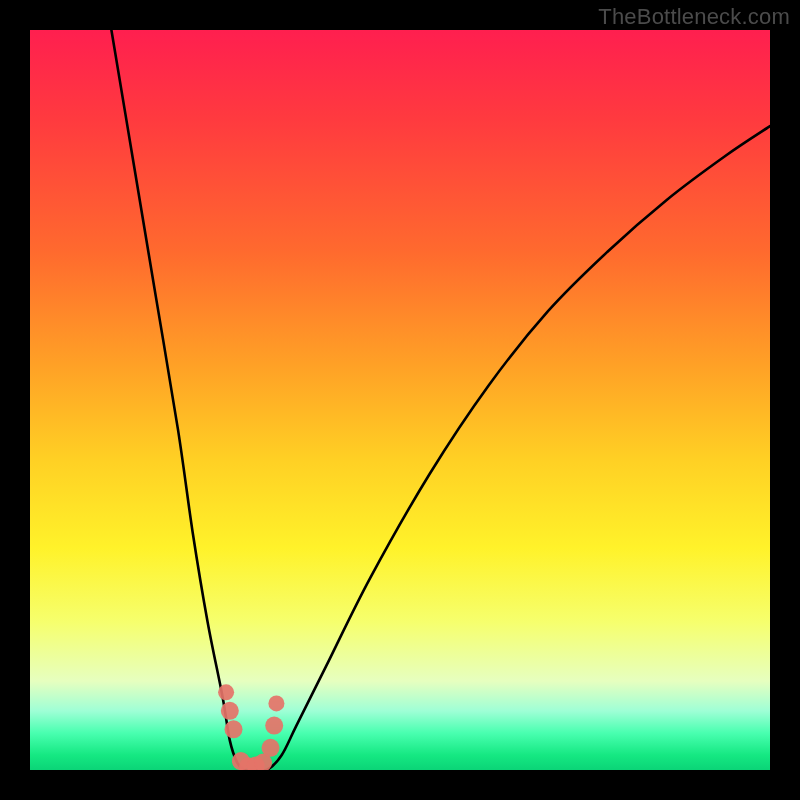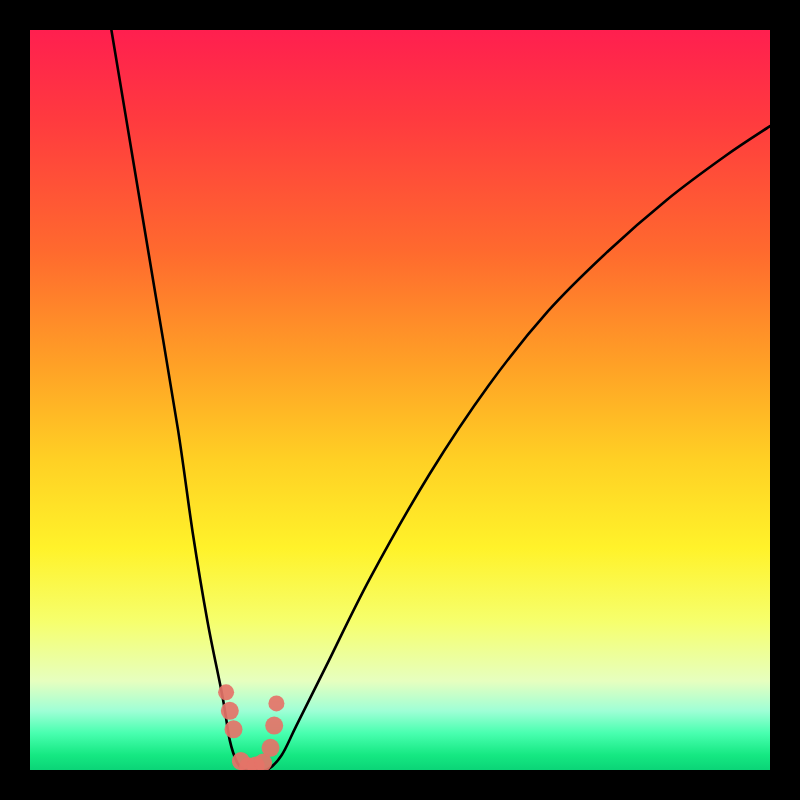--- a/index.html
+++ b/index.html
@@ -57,20 +57,21 @@
     left: 0;
     top: 0;
     width: 740px;
     height: 740px;
   }
 </style>
 </head>
 <body>
 
 <div class="frame">
+  <div class="watermark">TheBottleneck.com</div>
 
   <div class="plot">
     <svg class="overlay" viewBox="0 0 740 740" preserveAspectRatio="none">
       <path id="curve-path" fill="none" stroke="#000" stroke-width="2.6" stroke-linecap="round" stroke-linejoin="round" d="M 81.40 0.00 C 85.10 22.20 96.20 88.80 103.60 133.20 C 111.00 177.60 118.40 222.00 125.80 266.40 C 133.20 310.80 141.83 360.13 148.00 399.60 C 154.17 439.07 157.87 471.13 162.80 503.20 C 167.73 535.27 172.67 564.87 177.60 592.00 C 182.53 619.13 188.70 646.27 192.40 666.00 C 196.10 685.73 197.33 699.30 199.80 710.40 C 202.27 721.50 204.73 727.67 207.20 732.60 C 209.67 737.53 212.13 738.77 214.60 740.00 C 217.07 741.23 218.30 740.00 222.00 740.00 C 225.70 740.00 231.87 742.47 236.80 740.00 C 241.73 737.53 246.67 732.60 251.60 725.20 C 256.53 717.80 259.00 710.40 266.40 695.60 C 273.80 680.80 283.67 661.07 296.00 636.40 C 308.33 611.73 323.13 579.67 340.40 547.60 C 357.67 515.53 379.87 476.07 399.60 444.00 C 419.33 411.93 439.07 382.33 458.80 355.20 C 478.53 328.07 498.27 303.40 518.00 281.20 C 537.73 259.00 557.47 240.50 577.20 222.00 C 596.93 203.50 616.67 186.23 636.40 170.20 C 656.13 154.17 678.33 138.13 695.60 125.80 C 712.87 113.47 732.60 101.13 740.00 96.20 "></path>
       <g id="marker-group">
           <circle cx="196.10" cy="662.30" r="8" fill="#e57368" fill-opacity="0.92"></circle>
           <circle cx="199.80" cy="680.80" r="9" fill="#e57368" fill-opacity="0.92"></circle>
           <circle cx="203.50" cy="699.30" r="9" fill="#e57368" fill-opacity="0.92"></circle>
           <circle cx="210.90" cy="731.12" r="9" fill="#e57368" fill-opacity="0.92"></circle>
           <circle cx="218.30" cy="736.30" r="9" fill="#e57368" fill-opacity="0.92"></circle>

